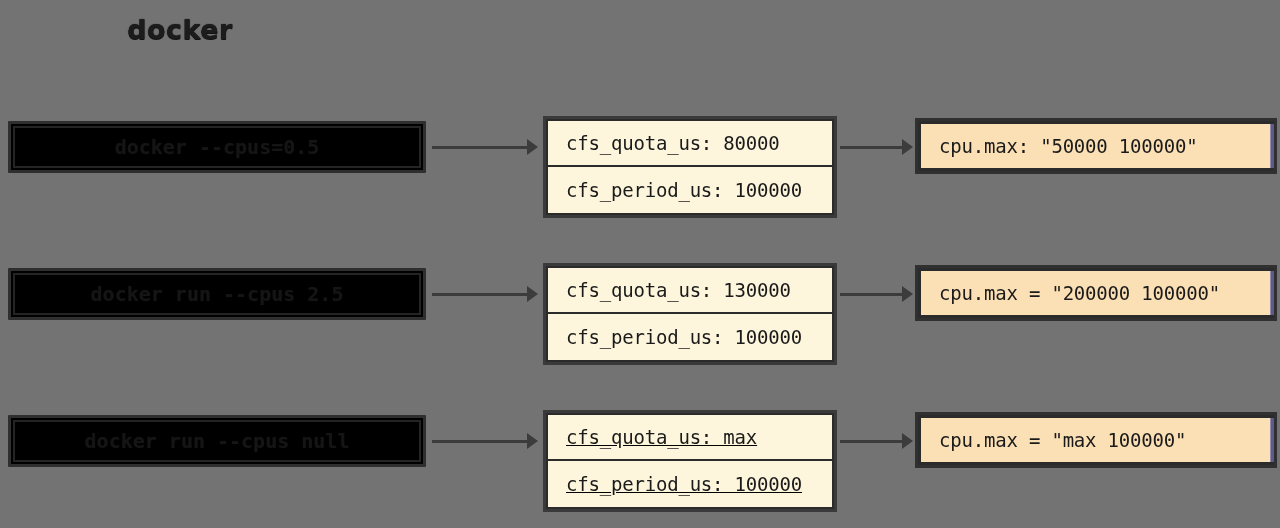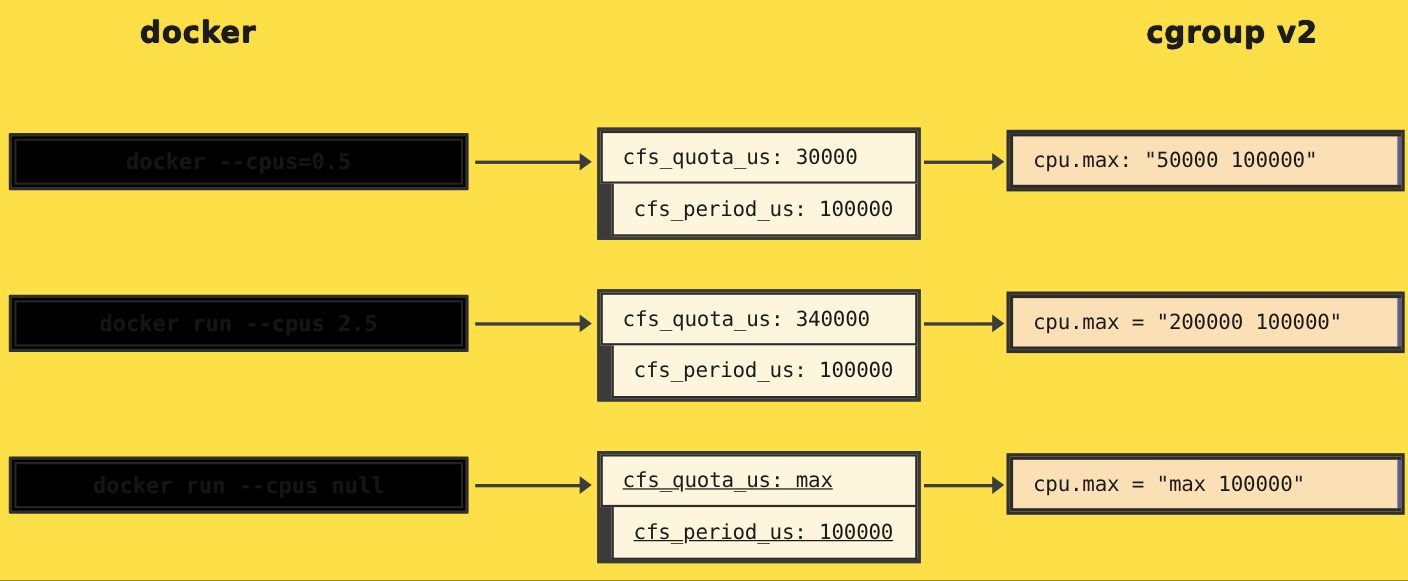--- a/index.html
+++ b/index.html
@@ -6,21 +6,21 @@
   html, body {
     margin: 0;
     padding: 0;
     background: #000000;
   }
 
   #canvas {
     position: relative;
     width: 1280px;
     height: 528px;
-    background: #fde047;
+    background: #737373;
     overflow: hidden;
     font-family: "DejaVu Sans Mono", "Liberation Mono", monospace;
   }
 
   
   .col-header {
     position: absolute;
     top: 10px;
     height: 40px;
     line-height: 40px;
@@ -94,21 +94,21 @@
     background: #fdf6dc;
     border: 2px solid #2b2b2b;
     display: flex;
     align-items: center;
     padding-left: 18px;
     font-size: 19px;
     color: #1a1a1a;
     white-space: nowrap;
     letter-spacing: -0.2px;
   }
-  .mid-cell + .mid-cell { border-top: none; margin-left: 10px; }
+  .mid-cell + .mid-cell { border-top: none; }
 
   
   .right-box {
     position: absolute;
     left: 918px;
     width: 356px;
     height: 50px;
     box-sizing: border-box;
     background: #fbdfb5;
     border: 3px solid #2b2b2b;
@@ -172,35 +172,34 @@
   #edge-0 { left: 1270px; top: 124px; }
   #edge-1 { left: 1270px; top: 271px; }
   #edge-2 { left: 1270px; top: 418px; }
 </style>
 </head>
 <body>
 
 <div id="canvas">
 
   <div class="col-header" id="hdr-left">docker</div>
-  <div class="col-header" id="hdr-right">cgroup v2</div>
 
   <div class="left-box" id="left-row-0">
     <div class="inner">
       <div class="left-label">docker --cpus=0.5</div>
     </div>
   </div>
 
   <div class="arrow arrow-l0">
     <div class="shaft"></div>
     <div class="head"></div>
   </div>
 
   <div class="mid-stack" id="mid-row-0">
-    <div class="mid-cell">cfs_quota_us: 30000</div>
+    <div class="mid-cell">cfs_quota_us: 80000</div>
     <div class="mid-cell">cfs_period_us: 100000</div>
   </div>
 
   <div class="arrow arrow-r0">
     <div class="shaft"></div>
     <div class="head"></div>
   </div>
 
   <div class="right-box" id="right-row-0">cpu.max: "50000 100000"</div>
   <div class="edge-artifact" id="edge-0"></div>
@@ -210,21 +209,21 @@
       <div class="left-label">docker run --cpus 2.5</div>
     </div>
   </div>
 
   <div class="arrow arrow-l1">
     <div class="shaft"></div>
     <div class="head"></div>
   </div>
 
   <div class="mid-stack" id="mid-row-1">
-    <div class="mid-cell">cfs_quota_us: 340000</div>
+    <div class="mid-cell">cfs_quota_us: 130000</div>
     <div class="mid-cell">cfs_period_us: 100000</div>
   </div>
 
   <div class="arrow arrow-r1">
     <div class="shaft"></div>
     <div class="head"></div>
   </div>
 
   <div class="right-box" id="right-row-1">cpu.max = "200000 100000"</div>
   <div class="edge-artifact" id="edge-1"></div>

